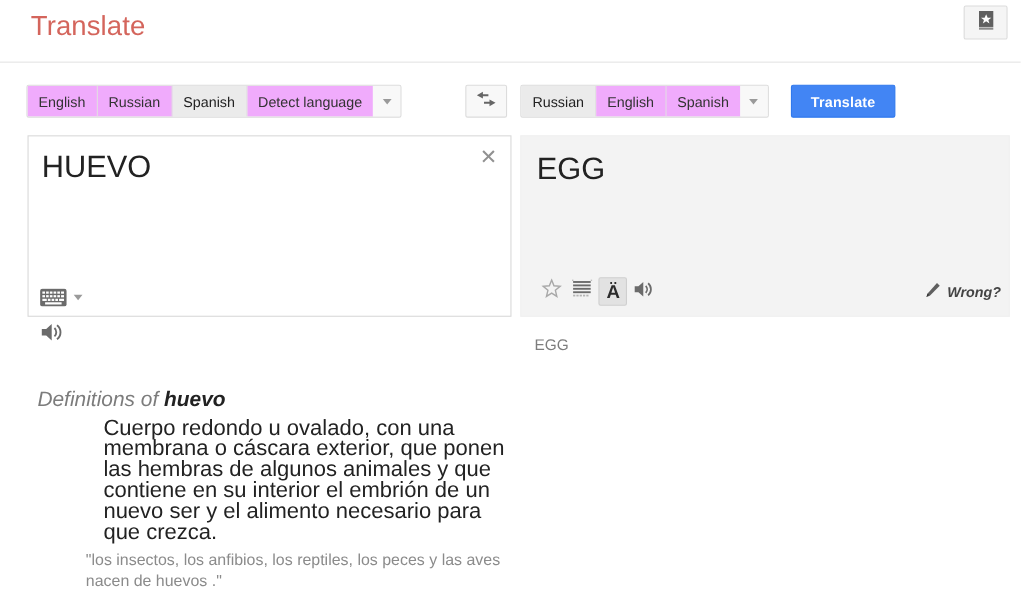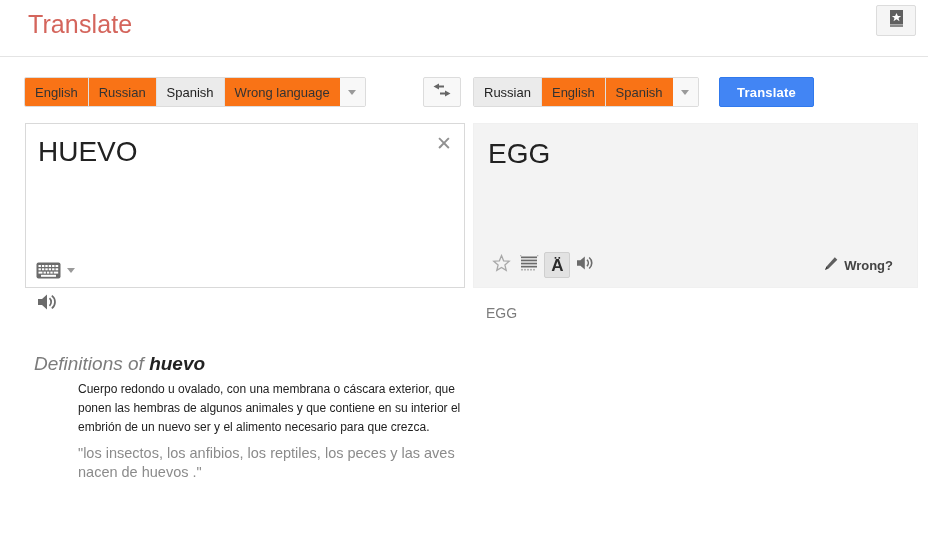--- a/index.html
+++ b/index.html
@@ -49,21 +49,21 @@
     overflow: hidden;
   }
   .btn-group.src { left: 24px; top: 20px; }
   .btn-group.tgt { left: 473px; top: 20px; }
 
   .lang-btn {
     display: flex; align-items: center;
     padding: 0 10px;
     font-size: 13px;
     color: #333;
-    background: #f97316;
+    background: #f0abfc;
     border-right: 1px solid #e0e0e0;
     cursor: pointer;
     white-space: nowrap;
     height: 100%;
   }
   .lang-btn.selected {
     background: #ebebeb;
     color: #222;
   }
   .lang-btn.last { border-right: none; }
@@ -167,24 +167,25 @@
     cursor: pointer;
     border: 1px solid transparent;
     border-radius: 2px;
     margin-right: 2px;
   }
   .tool-ic.active {
     background: #e2e2e2;
     border: 1px solid #cfcfcf;
   }
   .wrong-btn {
-    position: absolute; right: 24px; bottom: 12px;
+    position: absolute; right: 7px; bottom: 12px;
     display: flex; align-items: center; gap: 5px;
     font-size: 13px; font-weight: bold; color: #444;
     cursor: pointer;
+    font-style: italic;
   }
 
   .out-sub {
     position: absolute; left: 486px; top: 305px;
     font-size: 14px; color: #7d7d7d;
   }
 
   
   .defs { position: absolute; left: 34px; top: 352px; width: 440px; }
   .defs-head {
@@ -193,21 +194,21 @@
   }
   .defs-head .word { color: #222; font-weight: bold; }
   .pos {
     font-size: 13px; font-style: italic; color: #777;
     margin-top: 5px;
   }
   .def-body {
     margin-left: 44px; margin-top: 4px;
   }
   .def-text {
-    font-size: 12px; line-height: 19px; color: #222;
+    font-size: 20px; line-height: 19px; color: #222; margin-left: 16px;
   }
   .def-example {
     font-size: 14.5px; line-height: 19px; color: #8b8b8b;
     margin-top: 7px;
   }
 </style>
 </head>
 <body>
 
 <div id="app">
@@ -224,21 +225,21 @@
       </span>
     </div>
   </div>
 
   <div class="langbar">
 
     <div class="btn-group src">
       <div class="lang-btn">English</div>
       <div class="lang-btn">Russian</div>
       <div class="lang-btn selected">Spanish</div>
-      <div class="lang-btn last">Wrong language</div>
+      <div class="lang-btn last">Detect language</div>
       <div class="lang-caret">
         <span class="caret-tri"></span>
       </div>
     </div>
 
     <div class="swap-btn">
       <span>
         <svg width="20" height="16" viewBox="0 0 20 16">
           <polygon points="7,1 7,6 2,6 2,4 0,4 0,3 2,3 2,1" fill="none"></polygon>
           <path d="M7,1.5 L1.5,4.5 L7,7.5 L7,5.4 L12,5.4 L12,3.6 L7,3.6 Z" fill="#666"></path>

